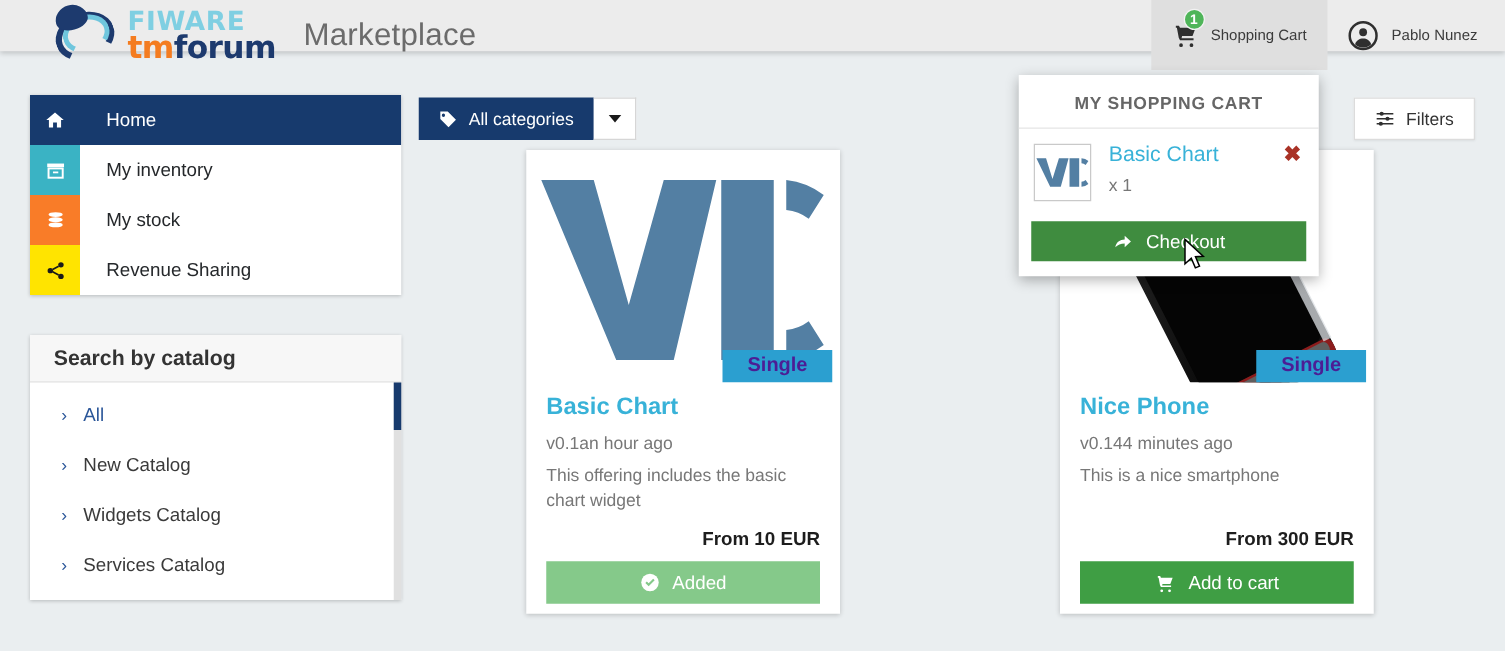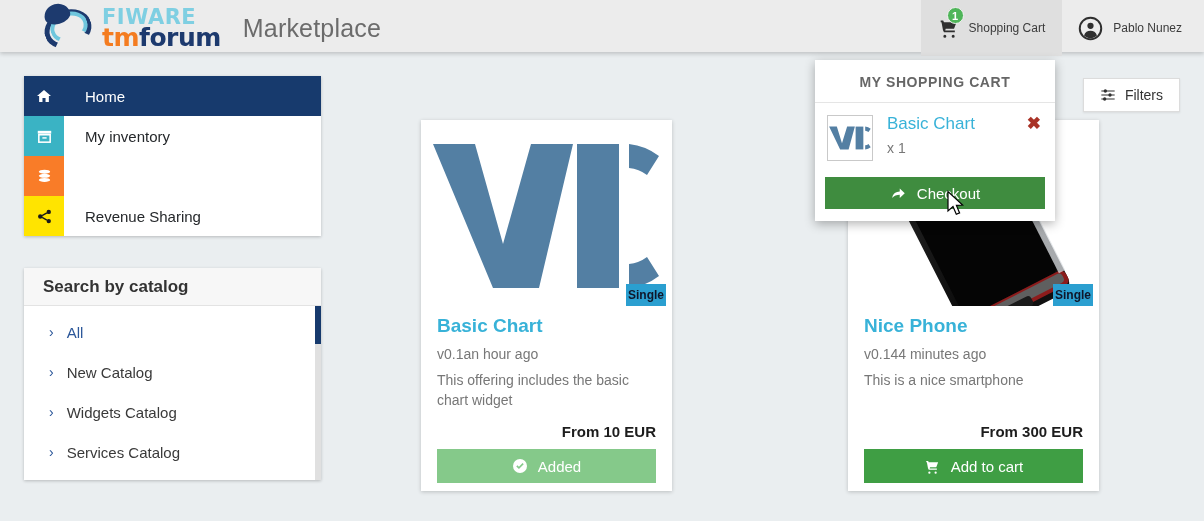--- a/index.html
+++ b/index.html
@@ -6,21 +6,21 @@
   html, body {
     width: 1204px; height: 521px;
     background: #eaeef0;
     font-family: "Liberation Sans", sans-serif;
     overflow: hidden;
   }
   #app { position: relative; width: 1204px; height: 521px; }
 
   
   .header {
-    position: absolute; left: 0; top: 0; width: 1204px; height: 52px;
+    position: absolute; left: 0; top: 0; width: 1204px; height: 41px;
     background: #ececec;
     box-shadow: 0 2px 4px rgba(0,0,0,0.18);
     z-index: 40;
     padding-left: 29px;
   }
   .brand { position: absolute; left: 44px; top: 4px; display: flex; align-items: center; }
   .fiware-logo { position: relative; width: 54px; height: 48px; }
   .fw-ring {
     position: absolute; border-radius: 50%;
   }
@@ -104,22 +104,22 @@
   }
 
   
   .cards { position: absolute; left: 421px; top: 120px; display: flex; gap: 176px; }
   .card {
     width: 251px; background: #fff; box-shadow: 0 1px 4px rgba(0,0,0,0.2);
     padding: 6px 6px 8px;
   }
   .card-media { position: relative; height: 180px; overflow: hidden; background: #fff; }
   .badge-single {
-    position: absolute; right: 0; bottom: 0; background: #2b9fd0; color: #0f172a;
-    font-size: 12px; font-weight: bold; padding: 4px 2px;
+    position: absolute; right: 0; bottom: 0; background: #2b9fd0; color: #4c1d95;
+    font-size: 16px; font-weight: bold; padding: 4px 20px;
   }
   
   .wc-art { position: absolute; left: 0; top: 0; width: 100%; height: 100%; }
   .wc-label {
     position: absolute; left: -2px; top: 44px; width: 140px;
     transform: rotate(72deg); transform-origin: left top;
     color: #fff; font-size: 23px; letter-spacing: 1px; font-family: "Liberation Sans", sans-serif;
     pointer-events: none;
   }
   
@@ -230,20 +230,21 @@
       </div>
 
       <div class="menu-item">
         <div class="tile tile-orange">
           <svg width="17" height="17" viewBox="0 0 24 24">
             <ellipse cx="12" cy="5.2" rx="8" ry="2.8" fill="#ffffff"></ellipse>
             <ellipse cx="12" cy="11" rx="8" ry="2.8" fill="#ffffff"></ellipse>
             <ellipse cx="12" cy="16.8" rx="8" ry="2.8" fill="#ffffff"></ellipse>
           </svg>
         </div>
+        <div class="mlabel">My stock</div>
       </div>
 
       <div class="menu-item">
         <div class="tile tile-yellow">
           <svg width="17" height="17" viewBox="0 0 24 24">
             <circle cx="18" cy="5.5" r="3.1" fill="#1a1a1a"></circle>
             <circle cx="6" cy="12" r="3.1" fill="#1a1a1a"></circle>
             <circle cx="18" cy="18.5" r="3.1" fill="#1a1a1a"></circle>
             <path stroke="#1a1a1a" stroke-width="2" d="M8.6 10.7 15.4 7M8.6 13.3l6.8 3.7"></path>
           </svg>
@@ -271,20 +272,31 @@
           <span class="chev">›</span>
           <span>Services Catalog</span>
         </div>
         <div class="cat-scroll-track">
           <div class="cat-scroll-thumb"></div>
         </div>
       </div>
     </div>
   </div>
 
+  <div class="toolbar">
+    <div class="cat-btn">
+      <svg width="15" height="15" viewBox="0 0 24 24">
+        <path fill="#ffffff" d="M2 2h9.5L22 12.5 12.5 22 2 11.5V2zm4 2.6a2.1 2.1 0 1 0 0 4.2 2.1 2.1 0 0 0 0-4.2z"></path>
+      </svg>
+      <span>All categories</span>
+    </div>
+    <div class="cat-caret">
+      <span class="caret-tri"></span>
+    </div>
+  </div>
 
   <div class="filters-btn">
     <svg width="16" height="16" viewBox="0 0 24 24">
       <path stroke="#2f2f2f" stroke-width="1.8" d="M2 6h20M2 12h20M2 18h20"></path>
       <circle cx="8" cy="6" r="2.5" fill="#2f2f2f"></circle>
       <circle cx="15" cy="12" r="2.5" fill="#2f2f2f"></circle>
       <circle cx="7" cy="18" r="2.5" fill="#2f2f2f"></circle>
     </svg>
     <span>Filters</span>
   </div>

